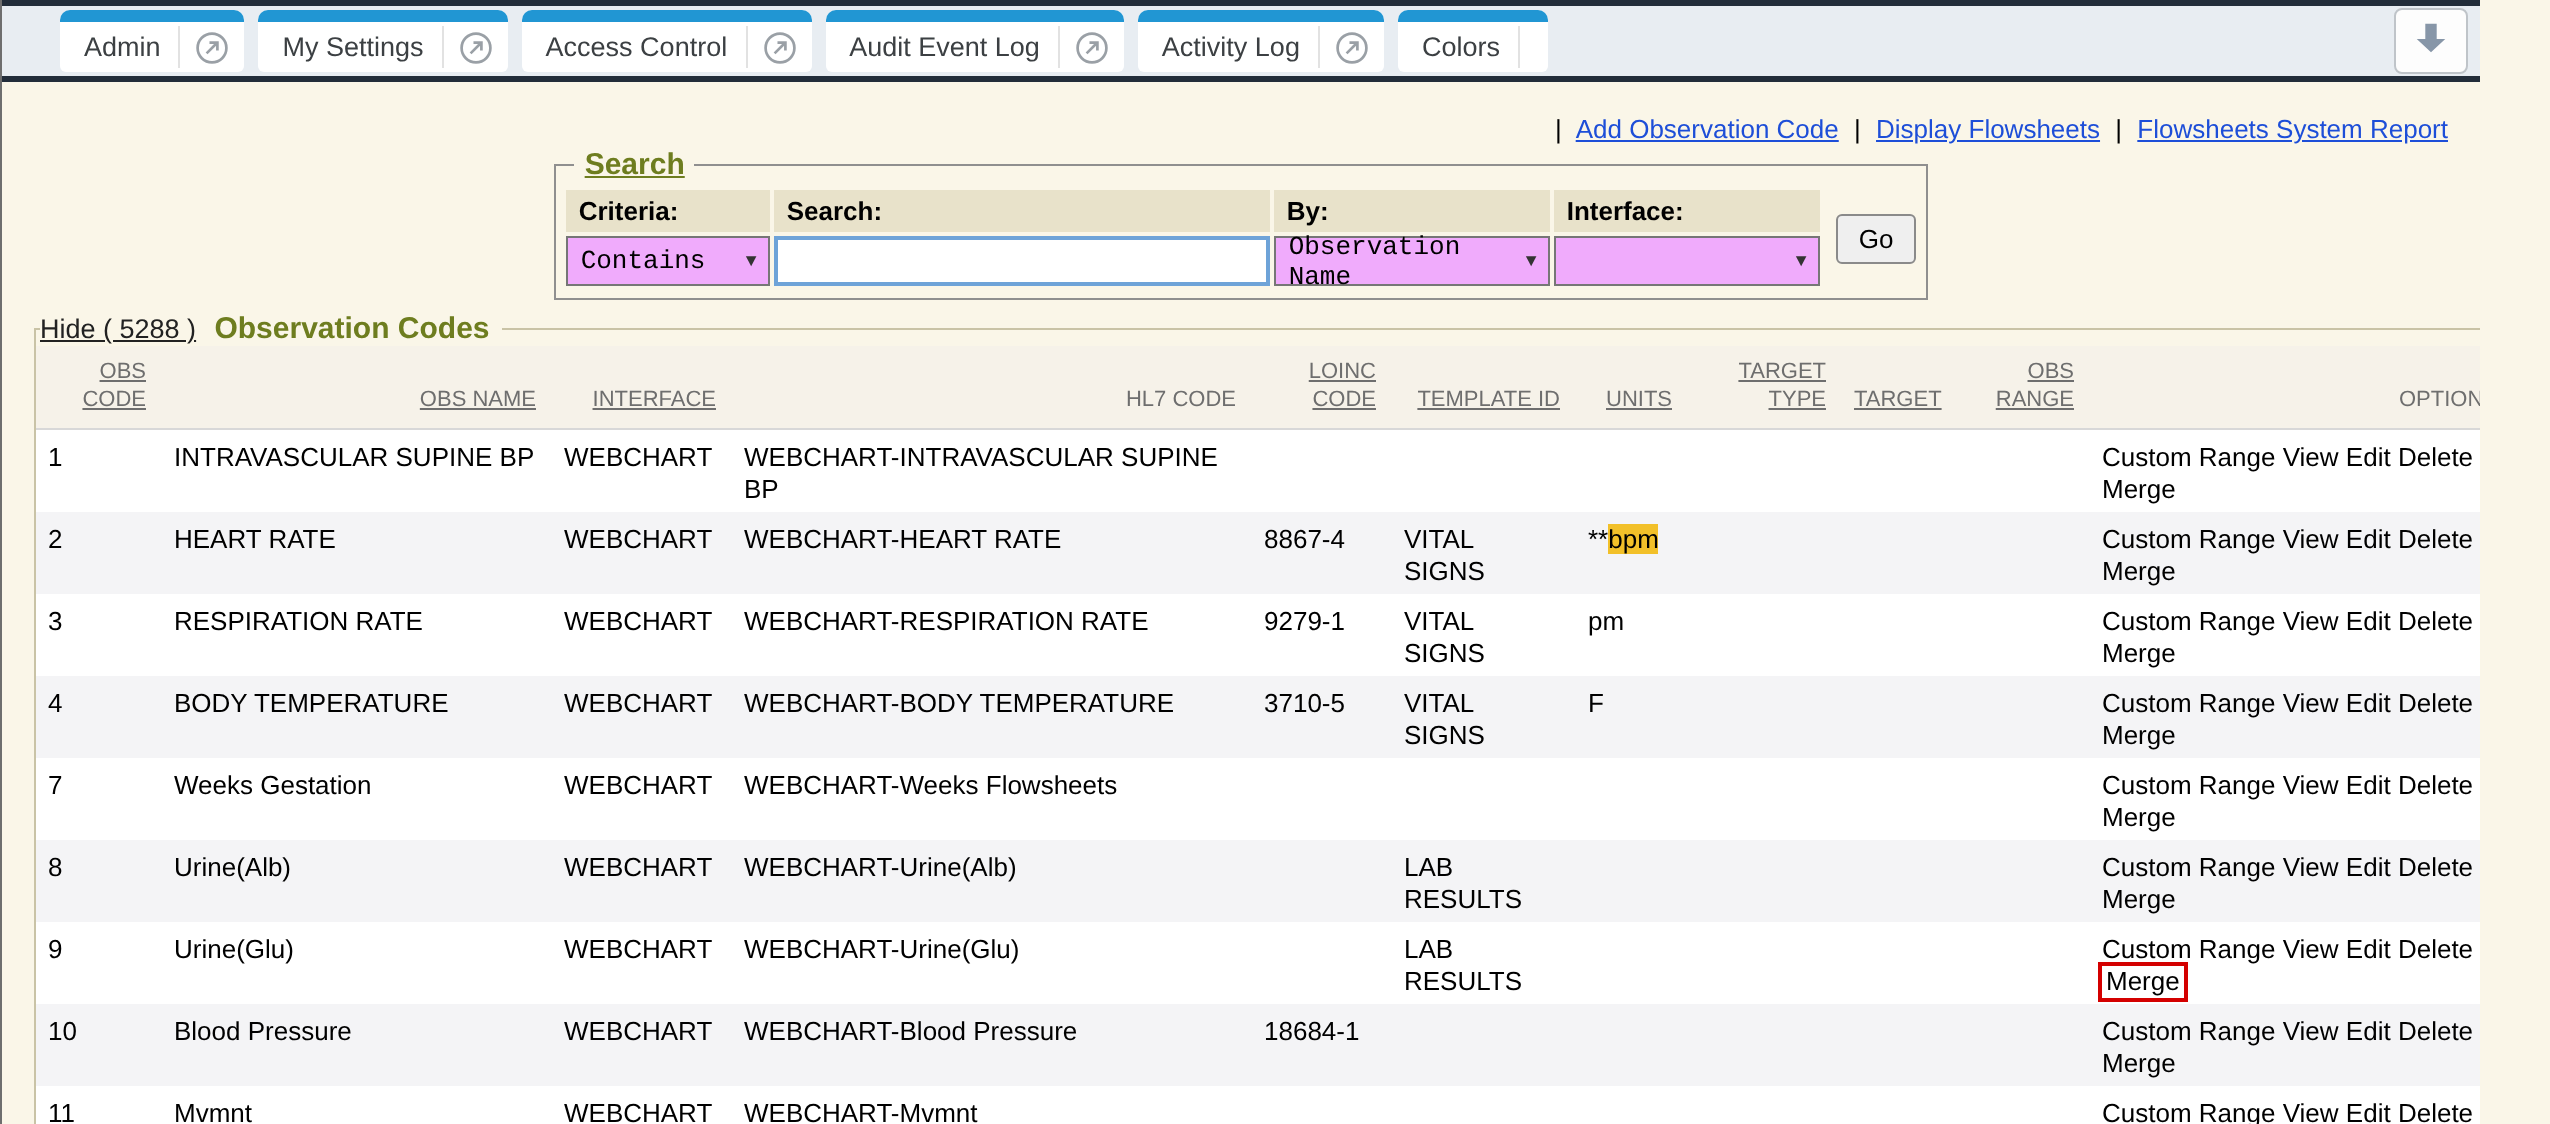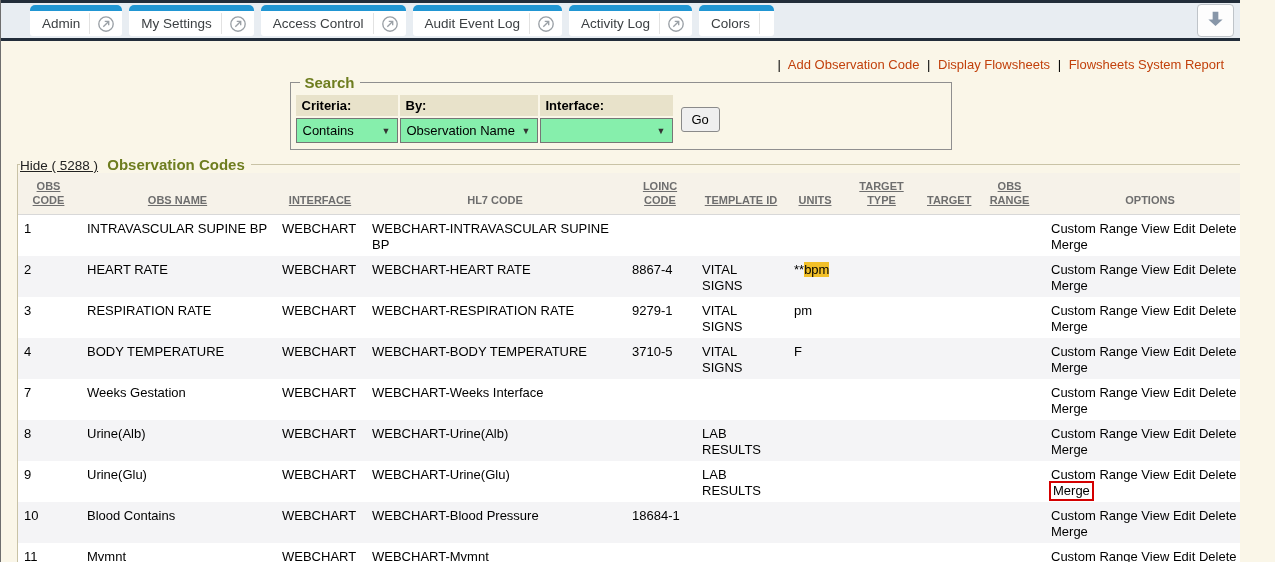--- a/index.html
+++ b/index.html
@@ -22,55 +22,55 @@
   .tab-sep { width:1px; height:21px; background:#e2e2e2; margin-right:7px; }
   .popout-icon { width:18px; height:18px; display:inline-block; }
   .tabbar-right { position:absolute; top:3px; right:0; bottom:3px; width:50px;
                   background:#e8edf2; display:flex; align-items:center; justify-content:center; }
   .scroll-down-btn { width:37px; height:33px; background:#fdfdfd; border:1px solid #bfc4c9;
                      border-radius:4px; display:flex; align-items:center; justify-content:center;
                      cursor:pointer; }
 
   
   .header-links { text-align:right; padding:16px 16px 0 0; font-size:13px; color:#000; }
-  .header-links a { color:#c2410c; cursor:pointer;text-align:right; }
+  .header-links a { color:#1d4ed8; text-decoration:underline; cursor:pointer;text-align:right; }
   .hl-sep { padding:0 4px; }
 
   
   .search-fieldset { width:662px; margin:2px auto 0 auto; border:1px solid #8f8f8f;
                      padding:4px 5px 6px 5px; background:#faf6e8; }
   .search-fieldset legend { font-size:15px; font-weight:bold; color:#6e7d1f;
-                            margin-left:4px; padding:0 5px; }
+                            margin-left:4px; padding:0 5px;text-decoration:underline; }
   .search-grid { display:flex; align-items:stretch; }
   .search-col { display:flex; flex-direction:column; margin-right:2px; }
   .search-label { background:#e8e2ca; font-size:13px; font-weight:bold; color:#000;
                   padding:3px 6px 2px 6px; height:21px; }
   .search-control { margin-top:2px; height:25px; }
   .fake-select { display:flex; align-items:center; justify-content:space-between;
-                 background:#86efac; border:1px solid #767676; height:25px;
-                 padding:0 6px; font-size:13px; color:#000; cursor:pointer; }
+                 background:#f0abfc; border:1px solid #767676; height:25px;
+                 padding:0 6px; font-size:13px; color:#000; cursor:pointer;font-family:Liberation Mono, monospace; }
   .fake-select .caret { font-size:9px; color:#333; margin-left:6px; }
   .search-input { width:100%; height:25px; border:2px solid #6ea3d8; background:#fff;
                   font-size:13px; padding:0 4px; outline:none; font-family:inherit; }
   .go-wrap { display:flex; align-items:center; margin-left:6px; }
   .go-button { font-size:13px; color:#000; background:#efefef; border:1px solid #8a8a8a;
                border-radius:3px; padding:4px 10px; cursor:pointer; font-family:inherit; }
 
   
   .obs-fieldset { margin:6px 17px 0 16px; border:1px solid #c9c3a6; border-bottom:none;
                   padding:0; background:#faf6e8; }
   .obs-fieldset legend { margin-left:2px; padding-right:6px; font-size:15px; }
   .hide-link { color:#222; text-decoration:underline; font-weight:normal; font-size:13.5px;
                cursor:pointer; margin-right:5px; }
   .obs-title { color:#6e7d1f; font-weight:bold; }
 
   
   table.obs-table { width:100%; border-collapse:collapse; table-layout:fixed; }
-  thead th { background:#f6f2e9; color:#6e6e6e; font-size:11px; font-weight:bold;
-             text-align:center; vertical-align:bottom; padding:6px 8px 7px 6px;
+  thead th { background:#f6f2e9; color:#6e6e6e; font-size:11px; font-weight:normal;
+             text-align:right; vertical-align:bottom; padding:6px 8px 7px 6px;
              border-bottom:1px solid #d8d8d8; line-height:14px; }
   thead th .col-label.sortable { text-decoration:underline; cursor:pointer; }
   tbody td { font-size:13px; color:#000; vertical-align:top; line-height:16px;
              padding:6px 8px 3px 6px; height:40px; background:#fff; }
   tbody tr:nth-child(even) td { background:#f4f4f6; }
   .options-cell span.opt { cursor:pointer; }
   .red-box { display:inline-block; border:2px solid #d40000; padding:0 2px; margin:-2px -2px; }
   mark.hl { background:#f2c029; color:#000; padding:0; }
 </style>
 </head>
@@ -145,20 +145,26 @@
   </div>
 
   <fieldset class="search-fieldset">
     <legend>Search</legend>
     <div class="search-grid">
       <div class="search-col" style="width:102px;">
         <div class="search-label">Criteria:</div>
         <div class="search-control fake-select">
           <span>Contains</span>
           <span class="caret">▼</span>
+        </div>
+      </div>
+      <div class="search-col" style="width:248px;">
+        <div class="search-label">Search:</div>
+        <div class="search-control">
+          <input class="search-input" type="text" value="" style="">
         </div>
       </div>
       <div class="search-col" style="width:138px;">
         <div class="search-label">By:</div>
         <div class="search-control fake-select">
           <span>Observation Name</span>
           <span class="caret">▼</span>
         </div>
       </div>
       <div class="search-col" style="width:133px;">
@@ -258,21 +264,21 @@
             <td>F</td>
             <td></td>
             <td></td>
             <td></td>
             <td class="options-cell"><span class="opt">Custom Range</span> <span class="opt">View</span> <span class="opt">Edit</span> <span class="opt">Delete</span> <span class="opt">Merge</span></td>
           </tr>
           <tr>
             <td>7</td>
             <td>Weeks Gestation</td>
             <td>WEBCHART</td>
-            <td>WEBCHART-Weeks Interface</td>
+            <td>WEBCHART-Weeks Flowsheets</td>
             <td></td>
             <td></td>
             <td></td>
             <td></td>
             <td></td>
             <td></td>
             <td class="options-cell"><span class="opt">Custom Range</span> <span class="opt">View</span> <span class="opt">Edit</span> <span class="opt">Delete</span> <span class="opt">Merge</span></td>
           </tr>
           <tr>
             <td>8</td>
@@ -295,21 +301,21 @@
             <td></td>
             <td>LAB RESULTS</td>
             <td></td>
             <td></td>
             <td></td>
             <td></td>
             <td class="options-cell"><span class="opt">Custom Range</span> <span class="opt">View</span> <span class="opt">Edit</span> <span class="opt">Delete</span> <span class="opt red-box">Merge</span></td>
           </tr>
           <tr>
             <td>10</td>
-            <td>Blood Contains</td>
+            <td>Blood Pressure</td>
             <td>WEBCHART</td>
             <td>WEBCHART-Blood Pressure</td>
             <td>18684-1</td>
             <td></td>
             <td></td>
             <td></td>
             <td></td>
             <td></td>
             <td class="options-cell"><span class="opt">Custom Range</span> <span class="opt">View</span> <span class="opt">Edit</span> <span class="opt">Delete</span> <span class="opt">Merge</span></td>
           </tr>

